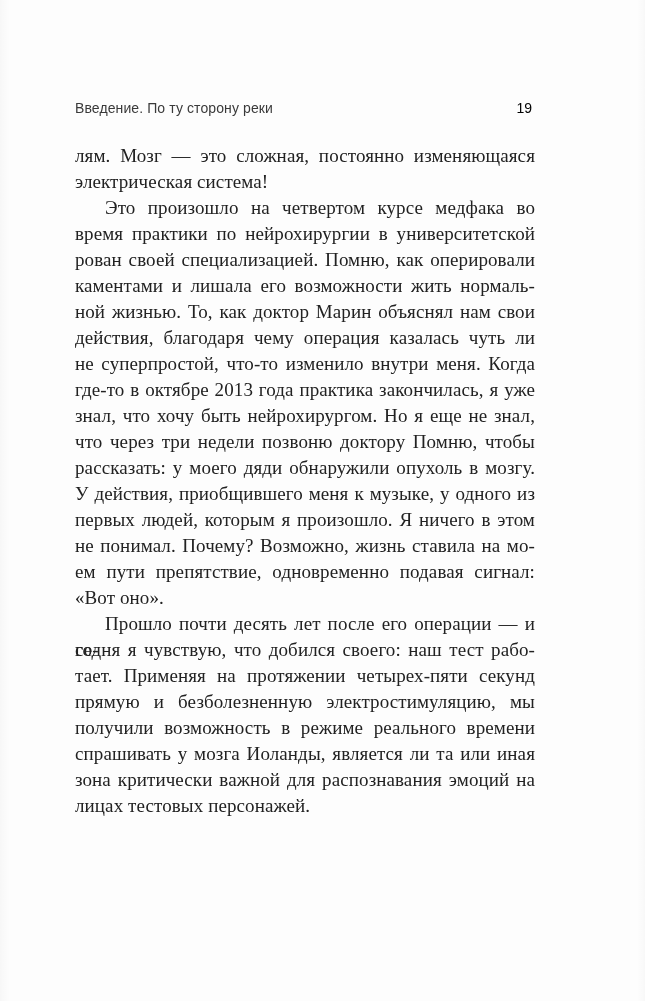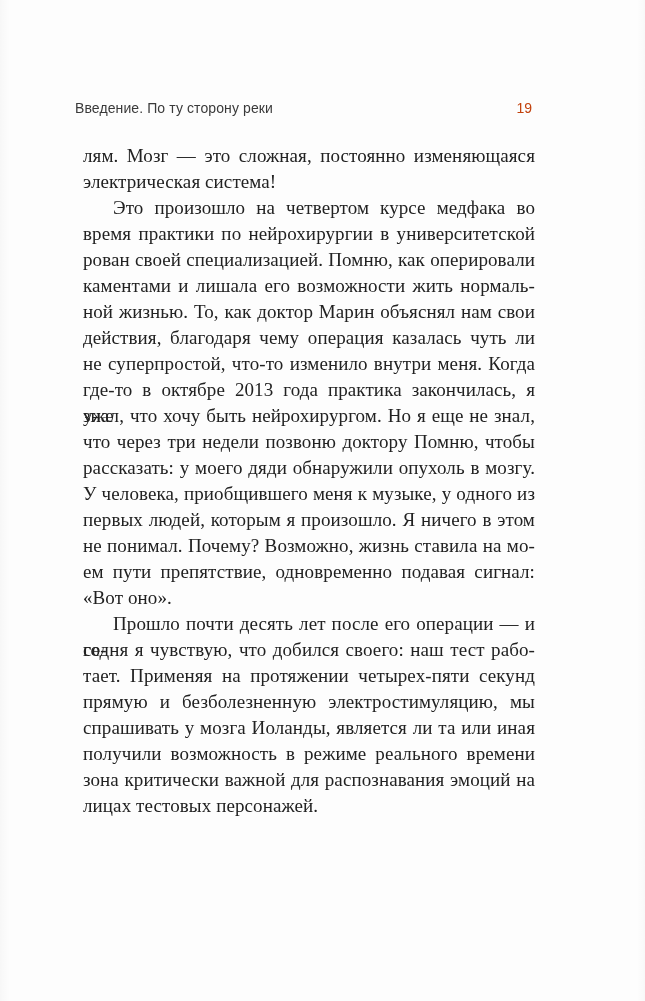--- a/index.html
+++ b/index.html
@@ -38,37 +38,36 @@
   }
   .running-title {
     display: block;
     text-align: left;
     letter-spacing: 0.1px;
   }
   .page-number {
     position: absolute;
     top: 0;
     right: 3px;
-    color: #c2410c;
+    color: #000000;
   }
   .text-block {
     position: absolute;
     top: 143px;
     left: 75px;
     width: 460px;
     color: #222222;
   }
   .line {
     height: 26px;
     line-height: 26px;
     font-size: 19px;
     text-align: justify;
     text-align-last: justify;
     letter-spacing: 0.1px;
-    margin-left: 8px;
   }
   .line.last {
     text-align: left;
     text-align-last: left;
   }
   .line.indent {
     text-indent: 30px;
   }
 </style>
 </head>
@@ -88,28 +87,28 @@
       <div class="line">время практики по нейрохирургии в университетской</div>
       <div class="line">рован своей специализацией. Помню, как оперировали</div>
       <div class="line">каментами и лишала его возможности жить нормаль-</div>
       <div class="line">ной жизнью. То, как доктор Марин объяснял нам свои</div>
       <div class="line">действия, благодаря чему операция казалась чуть ли</div>
       <div class="line">не суперпростой, что-то изменило внутри меня. Когда</div>
       <div class="line">где-то в октябре 2013 года практика закончилась, я уже</div>
       <div class="line">знал, что хочу быть нейрохирургом. Но я еще не знал,</div>
       <div class="line">что через три недели позвоню доктору Помню, чтобы</div>
       <div class="line">рассказать: у моего дяди обнаружили опухоль в мозгу.</div>
-      <div class="line">У человека, приобщившего меня к музыке, у одного из</div>
+      <div class="line">У действия, приобщившего меня к музыке, у одного из</div>
       <div class="line">первых людей, которым я произошло. Я ничего в этом</div>
       <div class="line">не понимал. Почему? Возможно, жизнь ставила на мо-</div>
       <div class="line">ем пути препятствие, одновременно подавая сигнал:</div>
       <div class="line last">«Вот оно».</div>
       <div class="line indent">Прошло почти десять лет после его операции — и се-</div>
       <div class="line">годня я чувствую, что добился своего: наш тест рабо-</div>
       <div class="line">тает. Применяя на протяжении четырех-пяти секунд</div>
       <div class="line">прямую и безболезненную электростимуляцию, мы</div>
+      <div class="line">получили возможность в режиме реального времени</div>
       <div class="line">спрашивать у мозга Иоланды, является ли та или иная</div>
-      <div class="line">получили возможность в режиме реального времени</div>
       <div class="line">зона критически важной для распознавания эмоций на</div>
       <div class="line last">лицах тестовых персонажей.</div>
     </div>
 
 </div>
 
 </body></html>

